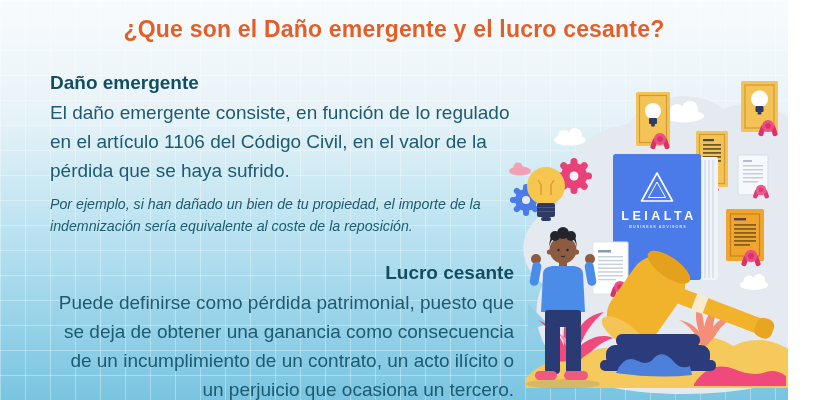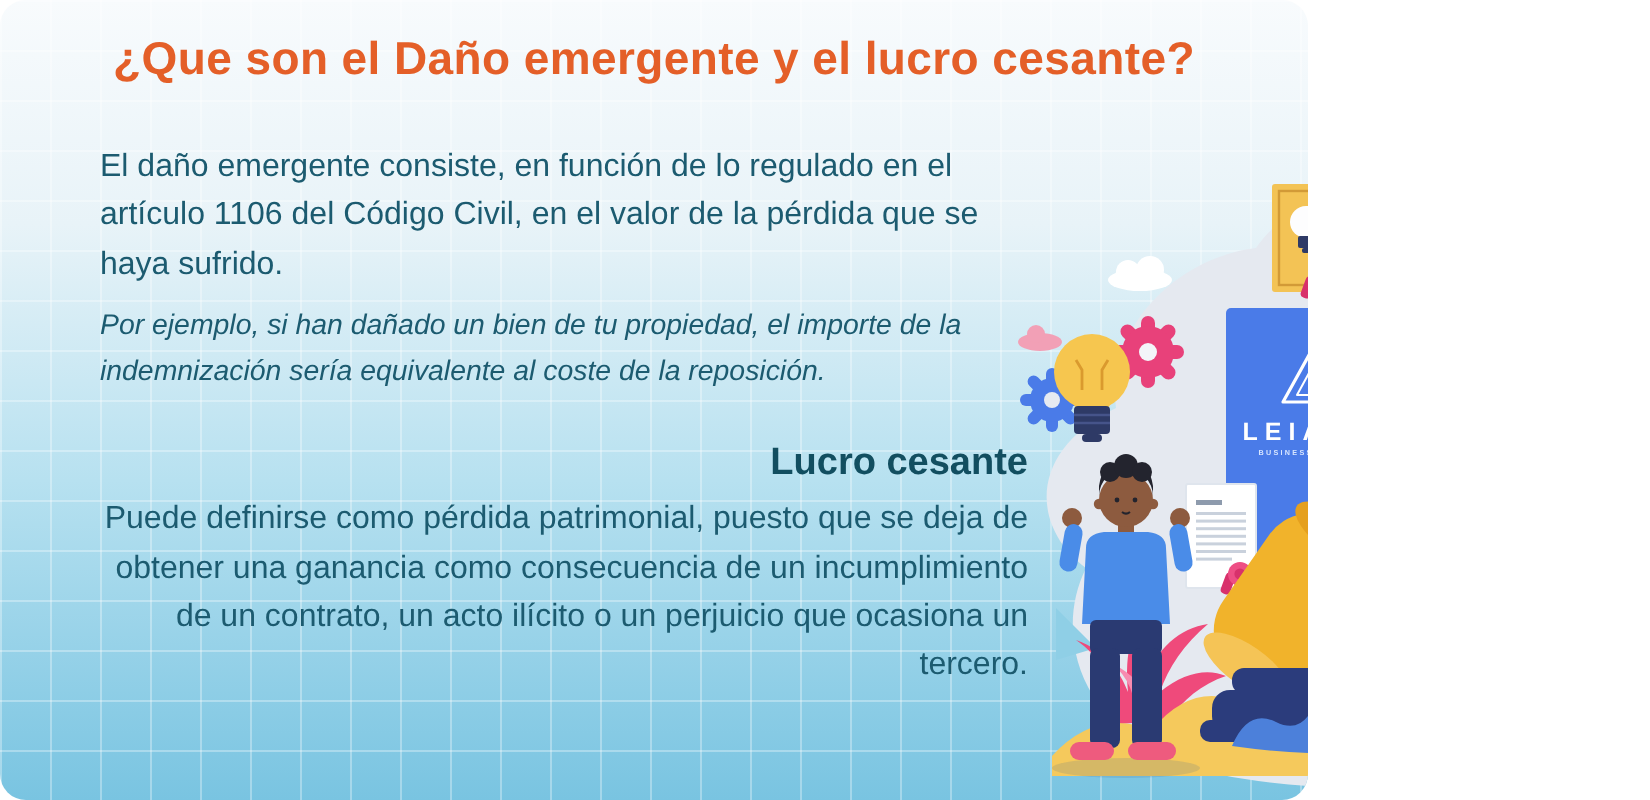--- a/index.html
+++ b/index.html
@@ -1,48 +1,48 @@
 <!DOCTYPE html>
 <html><head>
 <meta charset="utf-8">
 <style>
   html,body{margin:0;padding:0;}
   body{font-family:"Liberation Sans",sans-serif;}
   .canvas{
-    position:relative;width:654px;height:400px;overflow:hidden;
+    position:relative;width:788px;height:400px;overflow:hidden;
     background-image:
       linear-gradient(rgba(255,255,255,.32) 1px, transparent 1px),
       linear-gradient(90deg, rgba(255,255,255,.32) 1px, transparent 1px),
       linear-gradient(180deg,#f8fbfd 0%,#e8f3f8 28%,#b7e1f0 60%,#79c4e1 100%);
     background-size:25px 25px,25px 25px,100% 100%;
-    border-radius:13px;
   }
   h1.page-title{
     margin:0;padding-top:16px;text-align:center;
     font-size:23px;font-weight:700;color:#e45f28;letter-spacing:.2px;
   }
   .text-col{position:absolute;left:50px;top:72px;width:464px;}
   .text-col h2{margin:0 0 5px 0;font-size:19px;font-weight:700;color:#124e60;}
   .text-col p{margin:0;color:#1c5b70;}
-  .text-col p.body{font-size:16px;line-height:1.52;}
+  .text-col p.body{font-size:19px;line-height:1.52;}
   .text-col p.note{font-size:14.2px;line-height:1.6;margin-top:7px;font-style:italic;}
   .sec2{margin-top:24px;text-align:right;}
   .illus{position:absolute;left:498px;top:54px;width:330px;height:346px;}
   .brand-text{font-family:"Liberation Sans",sans-serif;font-weight:600;font-size:12.5px;letter-spacing:3.5px;fill:#ffffff;}
   .tagline-text{font-family:"Liberation Sans",sans-serif;font-weight:600;font-size:3.6px;letter-spacing:1.15px;fill:#d8e6ff;}
 </style>
 </head>
 <body>
 
 <div class="canvas">
 
   <h1 class="page-title">¿Que son el Daño emergente y el lucro cesante?</h1>
 
   <main class="text-col">
     <section>
+      <h2>Daño emergente</h2>
       <p class="body">El daño emergente consiste, en función de lo regulado en el artículo 1106 del Código Civil, en el valor de la pérdida que se haya sufrido.</p>
       <p class="note">Por ejemplo, si han dañado un bien de tu propiedad, el importe de la indemnización sería equivalente al coste de la reposición.</p>
     </section>
     <section class="sec2">
       <h2>Lucro cesante</h2>
       <p class="body">Puede definirse como pérdida patrimonial, puesto que se deja de obtener una ganancia como consecuencia de un incumplimiento de un contrato, un acto ilícito o un perjuicio que ocasiona un tercero.</p>
     </section>
   </main>
 
   <svg class="illus" viewBox="0 0 330 346" aria-hidden="true">

